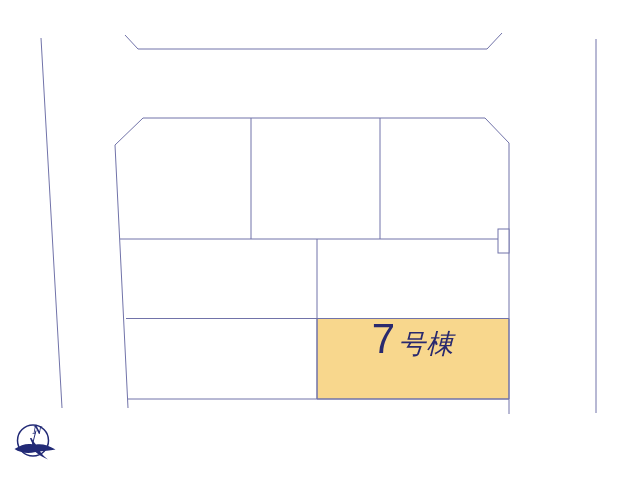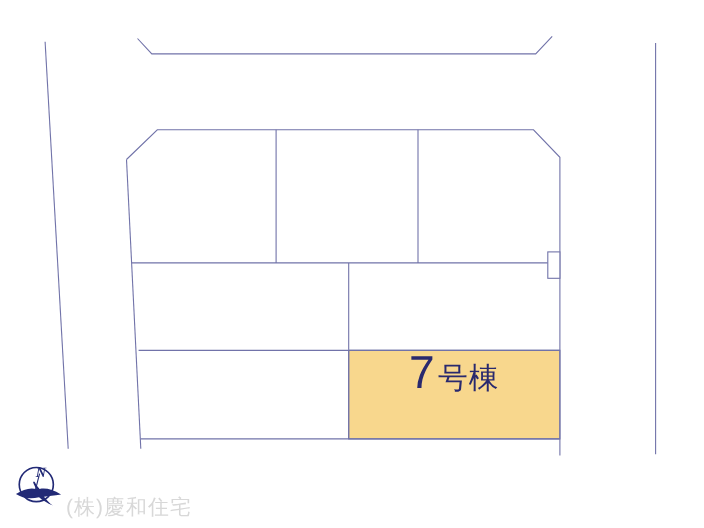--- a/index.html
+++ b/index.html
@@ -51,20 +51,21 @@
     pointer-events: none;
   }
   .parcel-label .num {
     font-size: 42px;
     line-height: 1;
   }
   .parcel-label .suffix {
     font-size: 27px;
     line-height: 1;
     letter-spacing: 1px;
+    font-style: italic;
   }
   .compass {
     position: absolute;
     left: 14px;
     top: 418px;
   }
   .compass .ring {
     fill: none;
     stroke: var(--navy, #222a76);
     stroke-width: 1.5;
@@ -135,15 +136,14 @@
              L 17.5,20
              C 19,23 20.5,25 22,26.5
              C 28,25.5 34,27 41.5,31.5
              C 35,32.5 30,33 26,33.5
              C 28.5,36.5 31,39.5 34,41.5
              C 29,39.5 24.5,36.5 21.5,34
              C 13,36 6,34.5 0.5,31 Z"></path>
     <text class="north" x="18.5" y="16">N</text>
   </svg>
 
-  <div class="company-credit">(株)慶和住宅</div>
 
 </div>
 
 </body></html>

